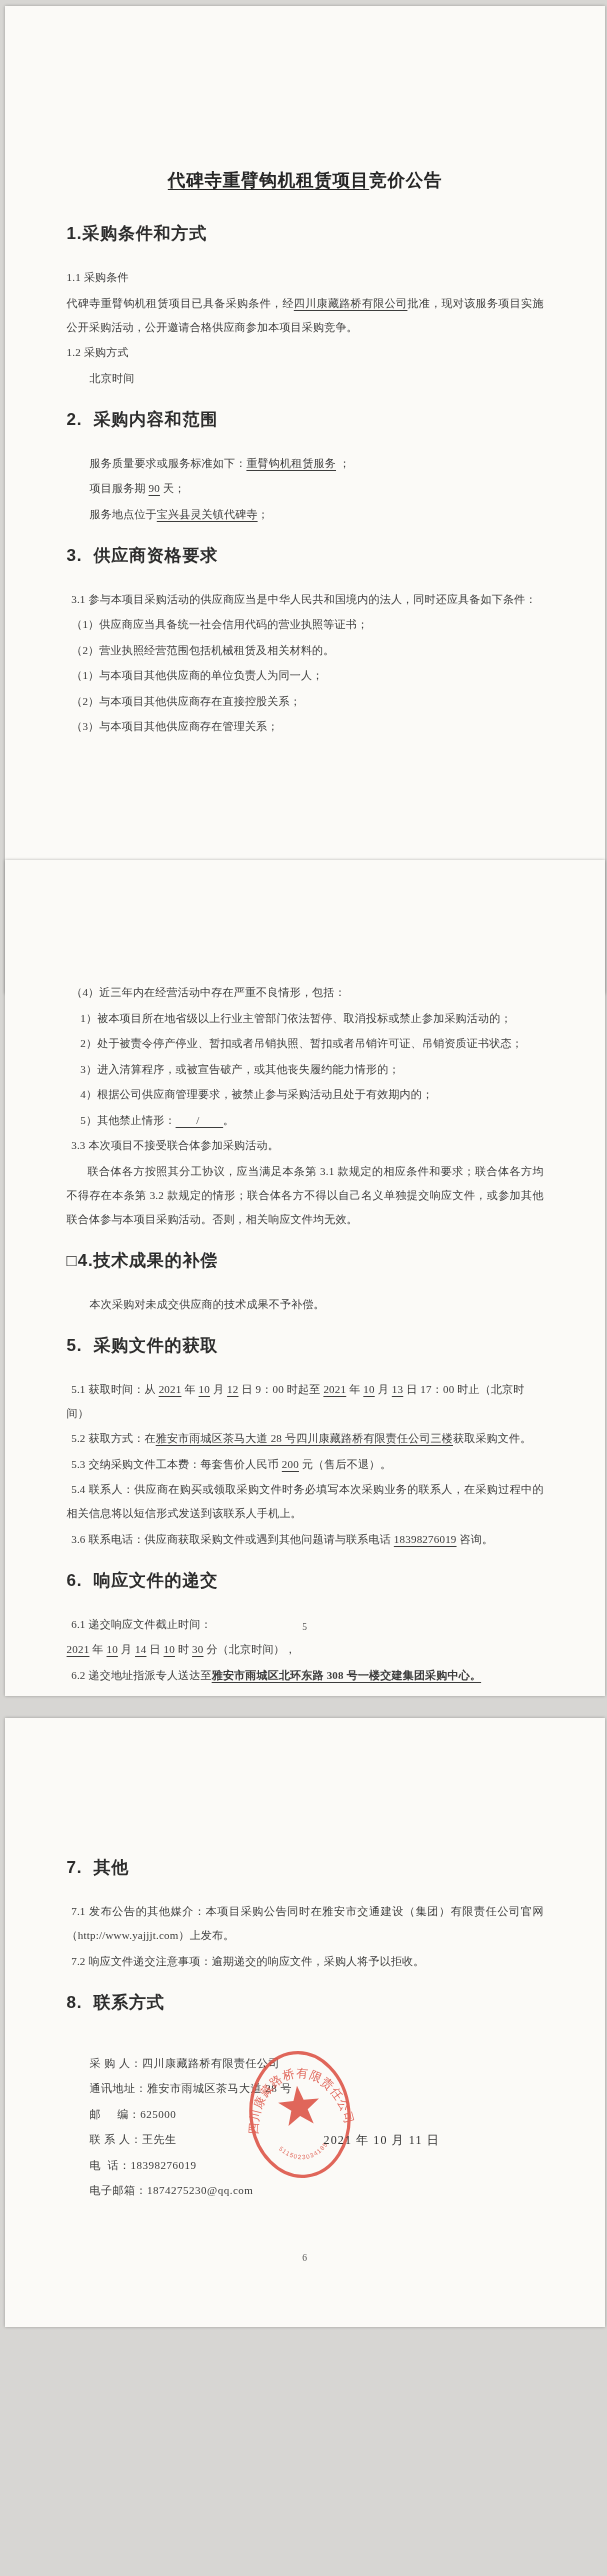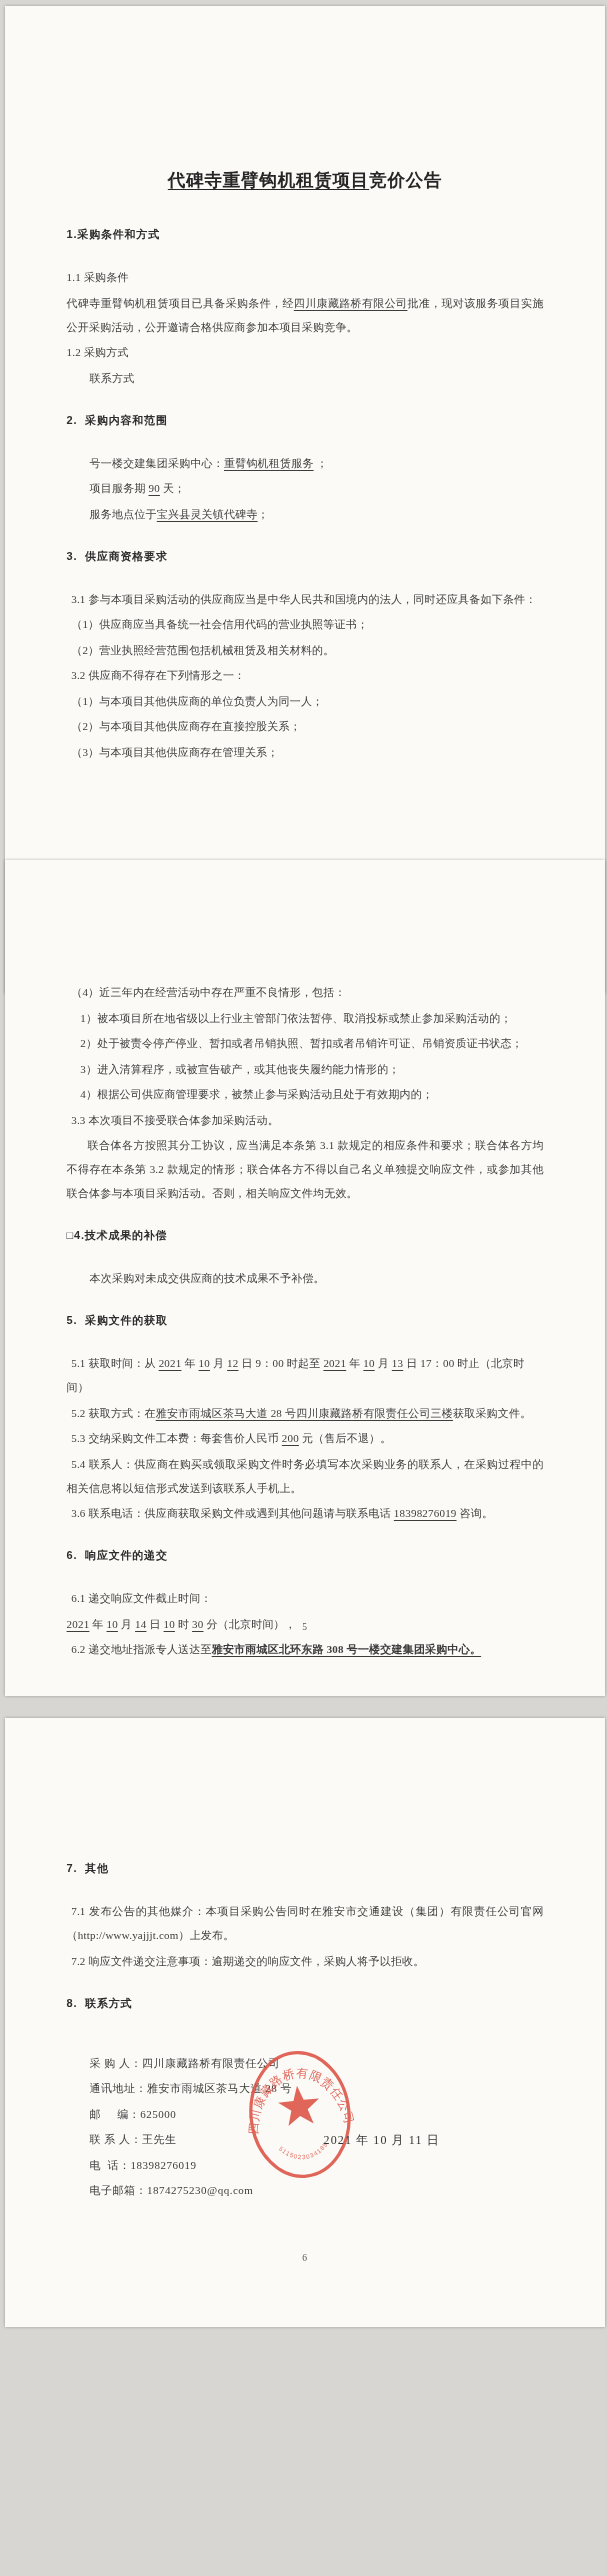--- a/index.html
+++ b/index.html
@@ -20,21 +20,21 @@
   .page--3{top:1718px;height:609px}
   .content{
     padding:0 61px 0 62px;
     font-size:11px;line-height:24px;letter-spacing:0.2px;
     color:#3d3d3d;
   }
   .page--2 .content,.page--3 .content{padding-top:120px}
   .p{margin:0 0 1.5px}
   .h1{
     font-family:"Liberation Sans","DejaVu Sans",sans-serif;
-    font-weight:bold;font-size:11px;line-height:20px;
+    font-weight:bold;font-size:17px;line-height:20px;
     color:#2d2d2d;margin:20px 0 21px;letter-spacing:0.8px;
   }
   .doc-title{
     text-align:center;margin:161px 0 30px;
     font-family:"Liberation Sans","DejaVu Sans",sans-serif;
     font-size:17.5px;font-weight:bold;line-height:27px;
     letter-spacing:0.8px;color:#262626;
   }
   .u{text-decoration:underline;text-underline-offset:3px}
   .b{font-weight:bold}
@@ -61,44 +61,44 @@
 </head>
 <body>
 
 <div class="page page--1">
   <div class="content">
       <div class="doc-title"><span class="u">代碑寺重臂钩机租赁项目</span><span class="b">竞价公告</span></div>
       <div class="h1"><span>1.采购条件和方式</span></div>
       <div class="p"><span>1.1 采购条件</span></div>
       <div class="p just"><span>代碑寺重臂钩机租赁项目已具备采购条件，经</span><span class="u">四川康藏路桥有限公司</span><span>批准，现对该服务项目实施公开采购活动，公开邀请合格供应商参加本项目采购竞争。</span></div>
       <div class="p"><span>1.2 采购方式</span></div>
-      <div class="p ind"><span>联系方式</span></div>
+      <div class="p ind"><span>北京时间</span></div>
       <div class="h1"><span>2.&nbsp; 采购内容和范围</span></div>
-      <div class="p ind"><span>号一楼交建集团采购中心：</span><span class="u">重臂钩机租赁服务</span><span> ；</span></div>
+      <div class="p ind"><span>服务质量要求或服务标准如下：</span><span class="u">重臂钩机租赁服务</span><span> ；</span></div>
       <div class="p ind"><span>项目服务期 </span><span class="u">90</span><span> 天；</span></div>
       <div class="p ind"><span>服务地点位于</span><span class="u">宝兴县灵关镇代碑寺</span><span>；</span></div>
       <div class="h1"><span>3.&nbsp; 供应商资格要求</span></div>
       <div class="p just it"><span>3.1 参与本项目采购活动的供应商应当是中华人民共和国境内的法人，同时还应具备如下条件：</span></div>
       <div class="p it"><span>（1）供应商应当具备统一社会信用代码的营业执照等证书；</span></div>
       <div class="p it"><span>（2）营业执照经营范围包括机械租赁及相关材料的。</span></div>
-      <div class="p it"><span>3.2 供应商不得存在下列情形之一：</span></div>
       <div class="p it"><span>（1）与本项目其他供应商的单位负责人为同一人；</span></div>
       <div class="p it"><span>（2）与本项目其他供应商存在直接控股关系；</span></div>
       <div class="p it"><span>（3）与本项目其他供应商存在管理关系；</span></div>
     </div>
   <div class="footer">4</div>
 </div>
 
 <div class="page page--2">
   <div class="content">
       <div class="p it"><span>（4）近三年内在经营活动中存在严重不良情形，包括：</span></div>
       <div class="p sub"><span>1）被本项目所在地省级以上行业主管部门依法暂停、取消投标或禁止参加采购活动的；</span></div>
       <div class="p sub"><span>2）处于被责令停产停业、暂扣或者吊销执照、暂扣或者吊销许可证、吊销资质证书状态；</span></div>
       <div class="p sub"><span>3）进入清算程序，或被宣告破产，或其他丧失履约能力情形的；</span></div>
       <div class="p sub"><span>4）根据公司供应商管理要求，被禁止参与采购活动且处于有效期内的；</span></div>
+      <div class="p sub"><span>5）其他禁止情形：</span><span class="u">&nbsp;&nbsp;&nbsp;&nbsp;&nbsp;&nbsp;&nbsp;/&nbsp;&nbsp;&nbsp;&nbsp;&nbsp;&nbsp;&nbsp;&nbsp;</span><span>。</span></div>
       <div class="p it"><span>3.3  本次项目不接受联合体参加采购活动。</span></div>
       <div class="p just ti"><span>联合体各方按照其分工协议，应当满足本条第 3.1 款规定的相应条件和要求；联合体各方均不得存在本条第 3.2 款规定的情形；联合体各方不得以自己名义单独提交响应文件，或参加其他联合体参与本项目采购活动。否则，相关响应文件均无效。</span></div>
       <div class="h1"><span>□4.技术成果的补偿</span></div>
       <div class="p ind"><span>本次采购对未成交供应商的技术成果不予补偿。</span></div>
       <div class="h1"><span>5.&nbsp; 采购文件的获取</span></div>
       <div class="p it"><span>5.1 获取时间：从 </span><span class="u">2021</span><span> 年 </span><span class="u">10</span><span> 月 </span><span class="u">12</span><span> 日 9：00 时起至 </span><span class="u">2021</span><span> 年 </span><span class="u">10</span><span> 月 </span><span class="u">13</span><span> 日 17：00 时止（北京时间）</span></div>
       <div class="p it"><span>5.2 获取方式：在</span><span class="u">雅安市雨城区茶马大道 28 号四川康藏路桥有限责任公司三楼</span><span>获取采购文件。</span></div>
       <div class="p it"><span>5.3 交纳采购文件工本费：每套售价人民币 </span><span class="u">200</span><span> 元（售后不退）。</span></div>
       <div class="p just it"><span>5.4 联系人：供应商在购买或领取采购文件时务必填写本次采购业务的联系人，在采购过程中的相关信息将以短信形式发送到该联系人手机上。</span></div>
       <div class="p it"><span>3.6 联系电话：供应商获取采购文件或遇到其他问题请与联系电话 </span><span class="u">18398276019</span><span> 咨询。</span></div>

